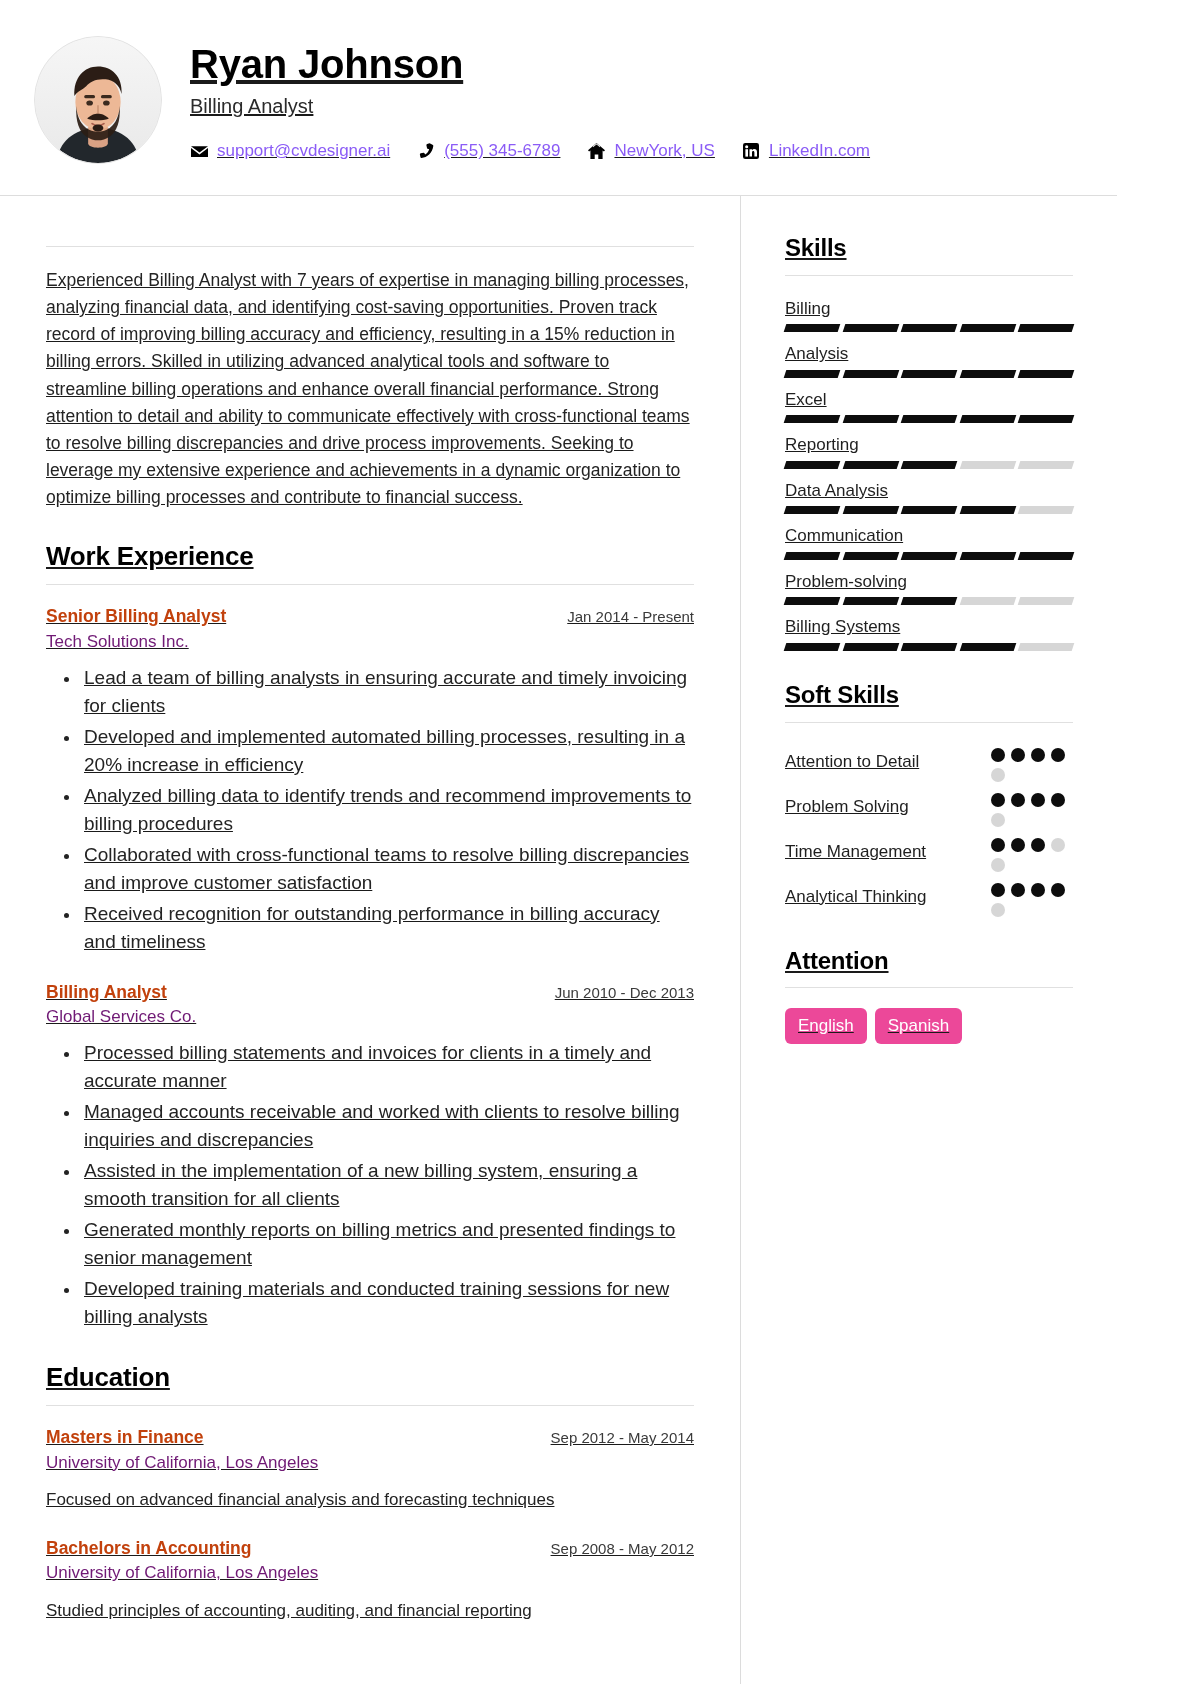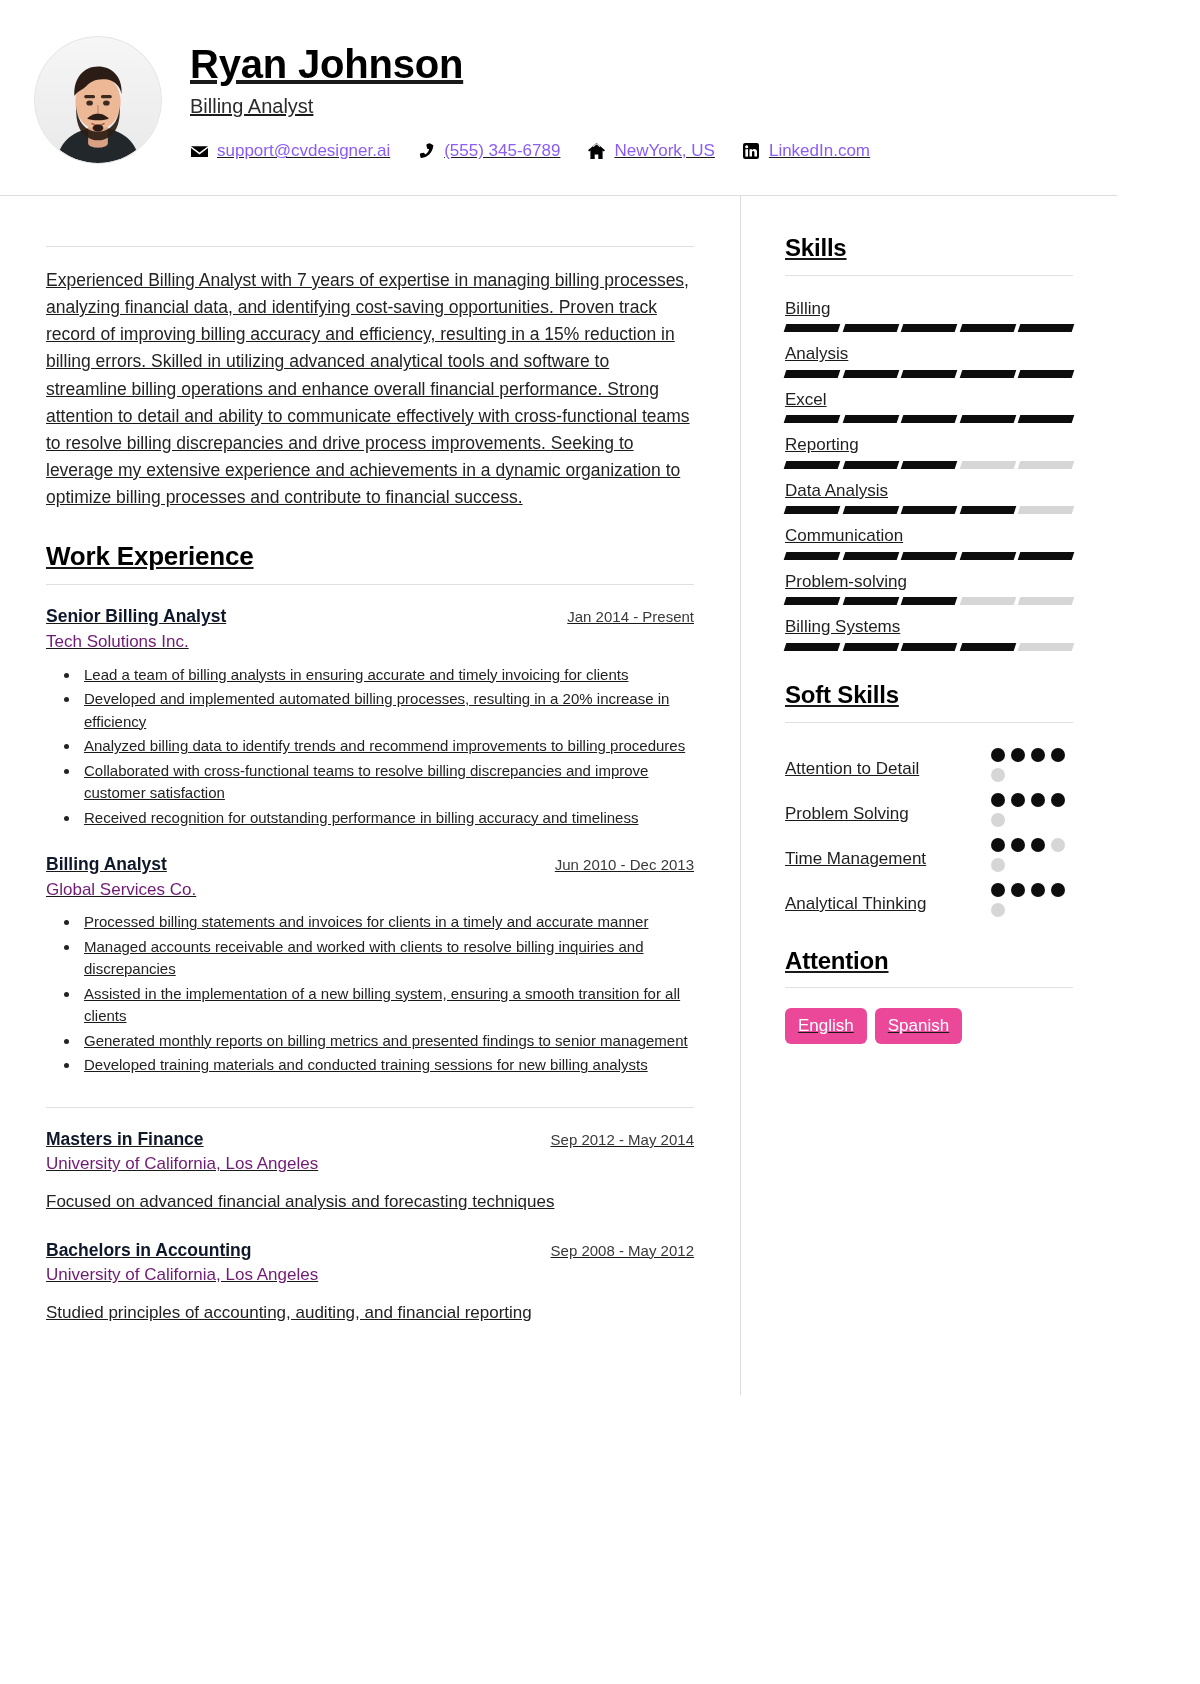--- a/index.html
+++ b/index.html
@@ -114,21 +114,21 @@
   .entry:last-child { margin-bottom:0; }
   .entry-head {
     display:flex;
     align-items:baseline;
     justify-content:space-between;
     gap:16px;
   }
   .entry-role {
     font-size:17.5px;
     font-weight:700;
-    color:#0f172a;
+    color:#c2410c;
     line-height:1.35;
   }
   .entry-dates {
     font-size:15px;
     color:#3a3a3a;
     white-space:nowrap;
     flex:0 0 auto;
   }
   .entry-org {
     font-size:17px;
@@ -141,21 +141,21 @@
     color:#232323;
     line-height:1.5;
     margin-top:12px;
   }
   .bullets {
     margin:9px 0 0 0;
     padding-left:34px;
     list-style:disc;
   }
   .bullets li {
-    font-size:15px;
+    font-size:19px;
     line-height:1.5;
     color:#232323;
     margin-bottom:2px;
     padding-left:4px;
   }
   .bullets li::marker { font-size:15px; }
 
   
   .skill-row { margin-bottom:9px; }
   .skill-name {
@@ -174,21 +174,21 @@
     flex:1 1 0;
     background:#d6d6d6;
     transform:skewX(-18deg);
   }
   .seg.on { background:#0d0d0d; }
 
   
   .soft-row {
     display:flex;
     justify-content:space-between;
-    align-items:flex-end;
+    align-items:center;
     gap:25px;
     margin-bottom:6px;
   }
   .soft-name {
     font-size:17px;
     color:#1f1f1f;
     line-height:1.45;
     flex:1 1 auto;
     max-width:150px;
   }
@@ -357,20 +357,21 @@
             <li>Processed billing statements and invoices for clients in a timely and accurate manner</li>
             <li>Managed accounts receivable and worked with clients to resolve billing inquiries and discrepancies</li>
             <li>Assisted in the implementation of a new billing system, ensuring a smooth transition for all clients</li>
             <li>Generated monthly reports on billing metrics and presented findings to senior management</li>
             <li>Developed training materials and conducted training sessions for new billing analysts</li>
           </ul>
         </div>
       </div>
 
       <div class="sec">
+        <div class="sec-title">Education</div>
         <div class="sec-rule"></div>
 
         <div class="entry">
           <div class="entry-head">
             <div class="entry-role">Masters in Finance</div>
             <div class="entry-dates">Sep 2012 - May 2014</div>
           </div>
           <div class="entry-org">University of California, Los Angeles</div>
           <div class="entry-desc">Focused on advanced financial analysis and forecasting techniques</div>
         </div>

